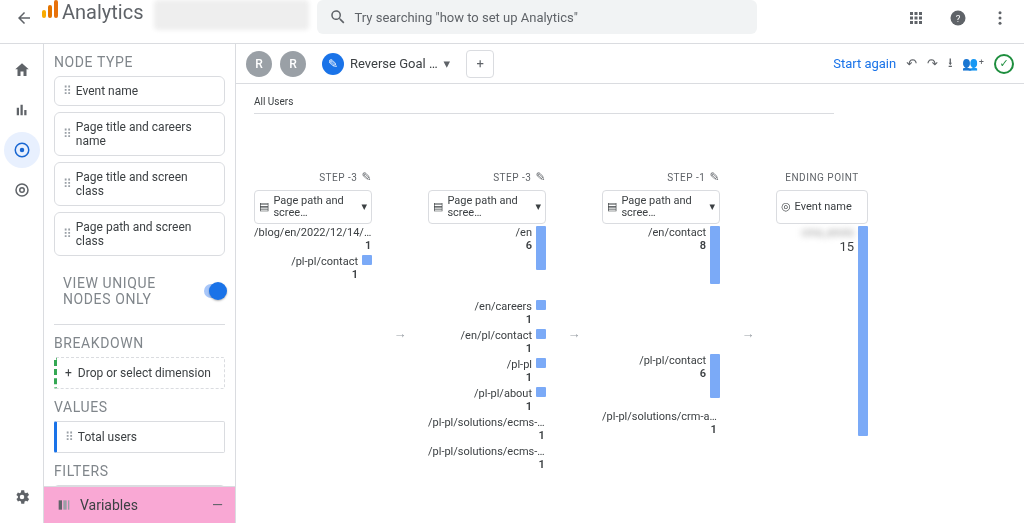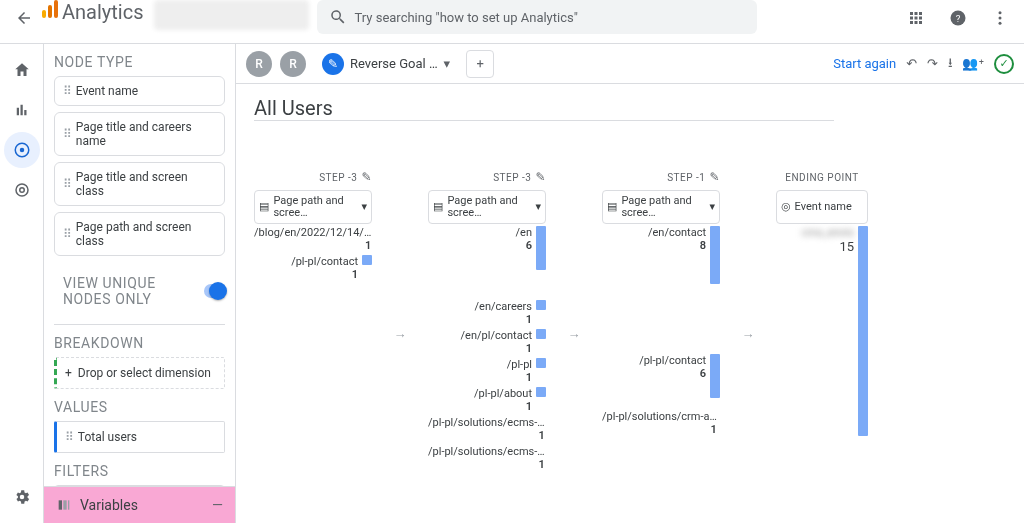--- a/index.html
+++ b/index.html
@@ -58,21 +58,21 @@
   .tabsbar { height:40px; display:flex; align-items:center; padding:0 10px; gap:8px; border-bottom:1px solid var(--hair);}
   .rchip { width:26px;height:26px;border-radius:50%;background:#9aa0a6;color:#fff;display:flex;align-items:center;justify-content:center;font-size:12px;font-weight:500;}
   .curtab { display:flex; align-items:center; gap:6px; padding:4px 8px; border-radius:4px; }
   .penc { width:22px;height:22px;border-radius:50%;background:#1a73e8;color:#fff;display:flex;align-items:center;justify-content:center;font-size:12px;}
   .addtab { width:28px;height:28px;border:1px solid var(--hair);border-radius:4px;display:flex;align-items:center;justify-content:center;color:#5f6368;}
   .right-actions { margin-left:auto; display:flex; align-items:center; gap:10px; color:#5f6368;}
   .right-actions .link { color:var(--link); font-size:13px; cursor:pointer;}
   .ok { width:20px;height:20px;border-radius:50%;border:2px solid #1e8e3e;color:#1e8e3e;display:flex;align-items:center;justify-content:center;font-size:11px;}
 
   .content { flex:1; padding:12px 18px 0 18px; position:relative; overflow:hidden;}
-  .audience { font-size:20px; border-bottom:1px solid var(--hair); width:580px; margin-bottom:24px;}
+  .audience { font-size:10px; padding-bottom:6px; border-bottom:1px solid var(--hair); width:580px; margin-bottom:24px;}
 
   
   .cols { display:flex; gap:20px; position:absolute; left:18px; right:0; top:84px;}
   .col { width:118px; display:flex; flex-direction:column;}
   .col.end { width:92px; }
   .step-head { display:flex; align-items:center; gap:4px; justify-content:flex-end; font-size:10px; letter-spacing:.5px; color:#5f6368; height:18px;}
   .step-head .pen { font-size:12px; color:#5f6368;}
   .dimsel { border:1px solid var(--hair); border-radius:4px; height:34px; margin-top:4px; display:flex; align-items:center; padding:0 4px; font-size:11px; line-height:12px; color:#3c4043; gap:4px;}
   .dimsel .txt { flex:1; overflow:hidden; }
   .arrow { width:16px; display:flex; align-items:center; justify-content:center; color:#9aa0a6; margin-top:28px;}

